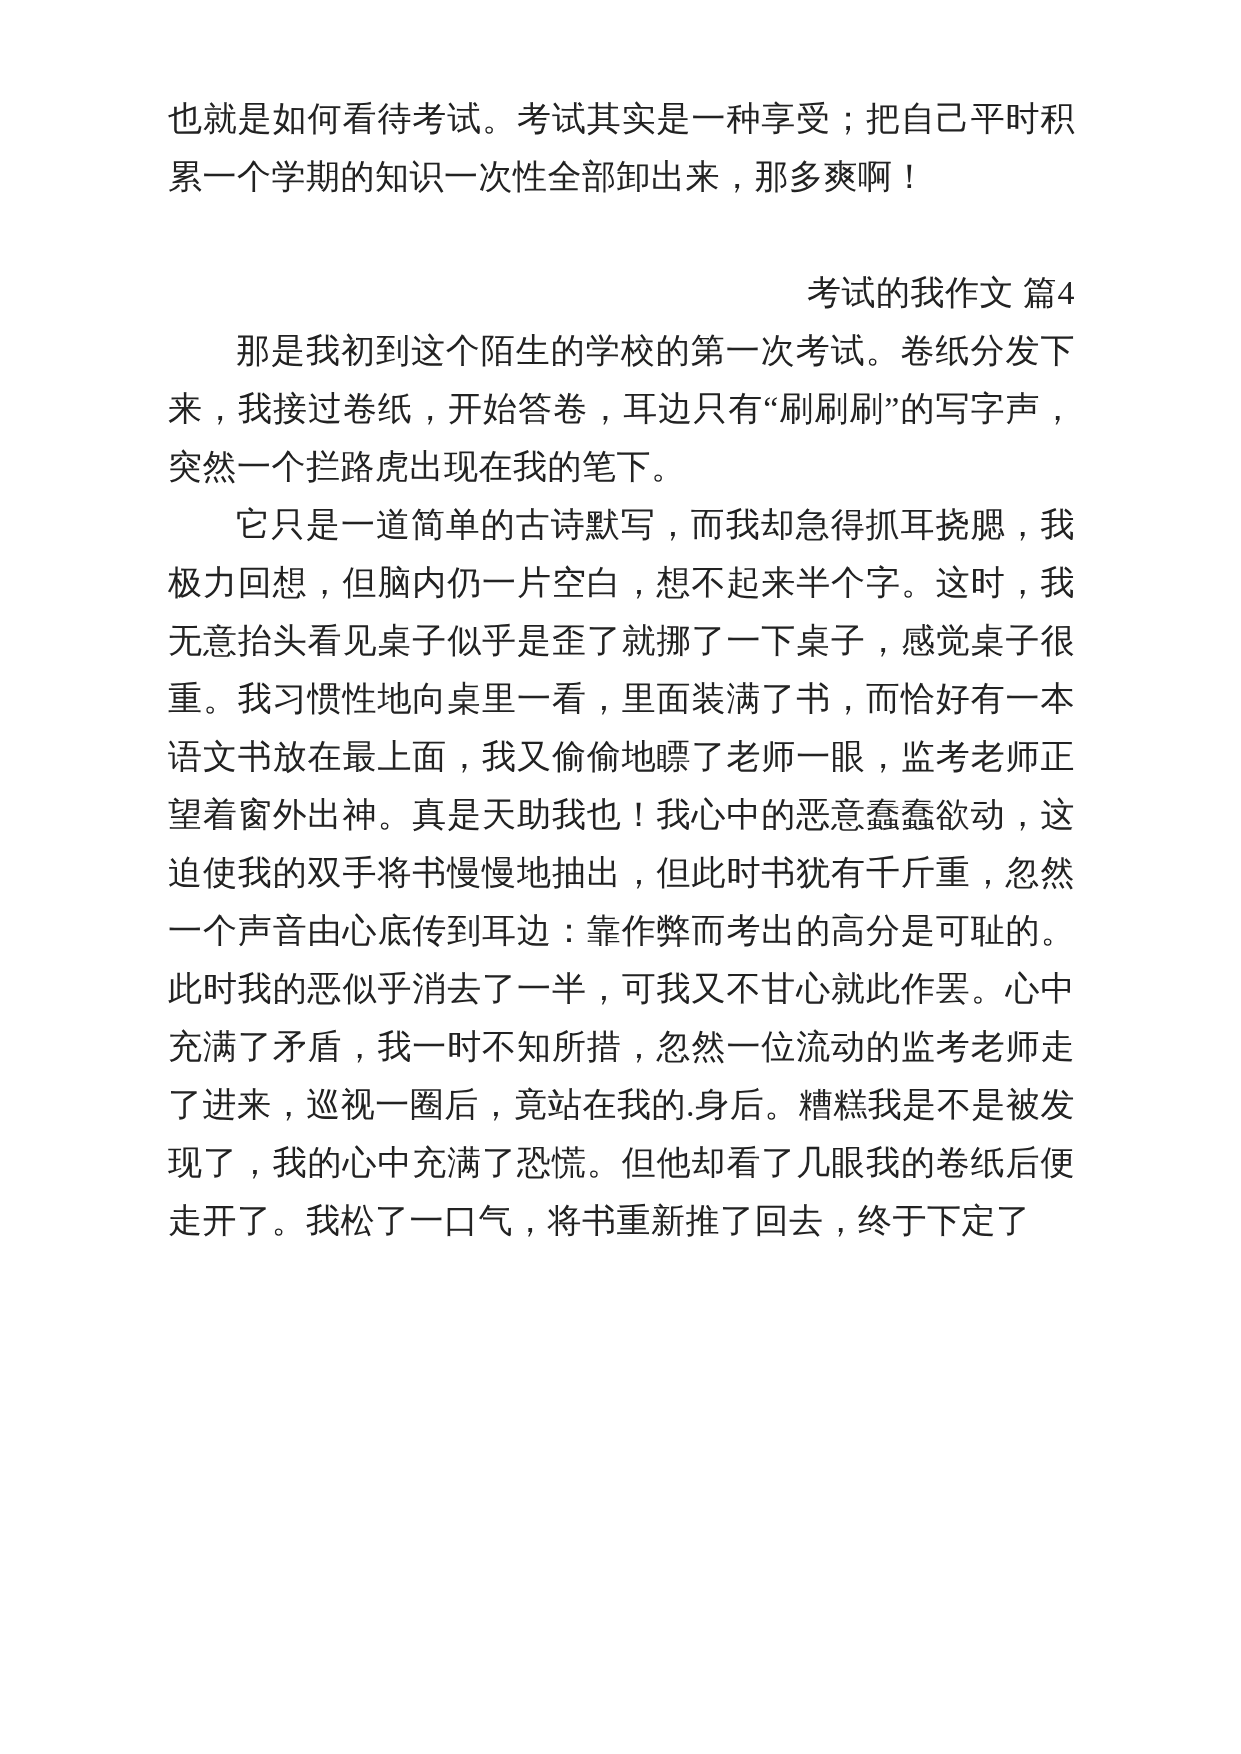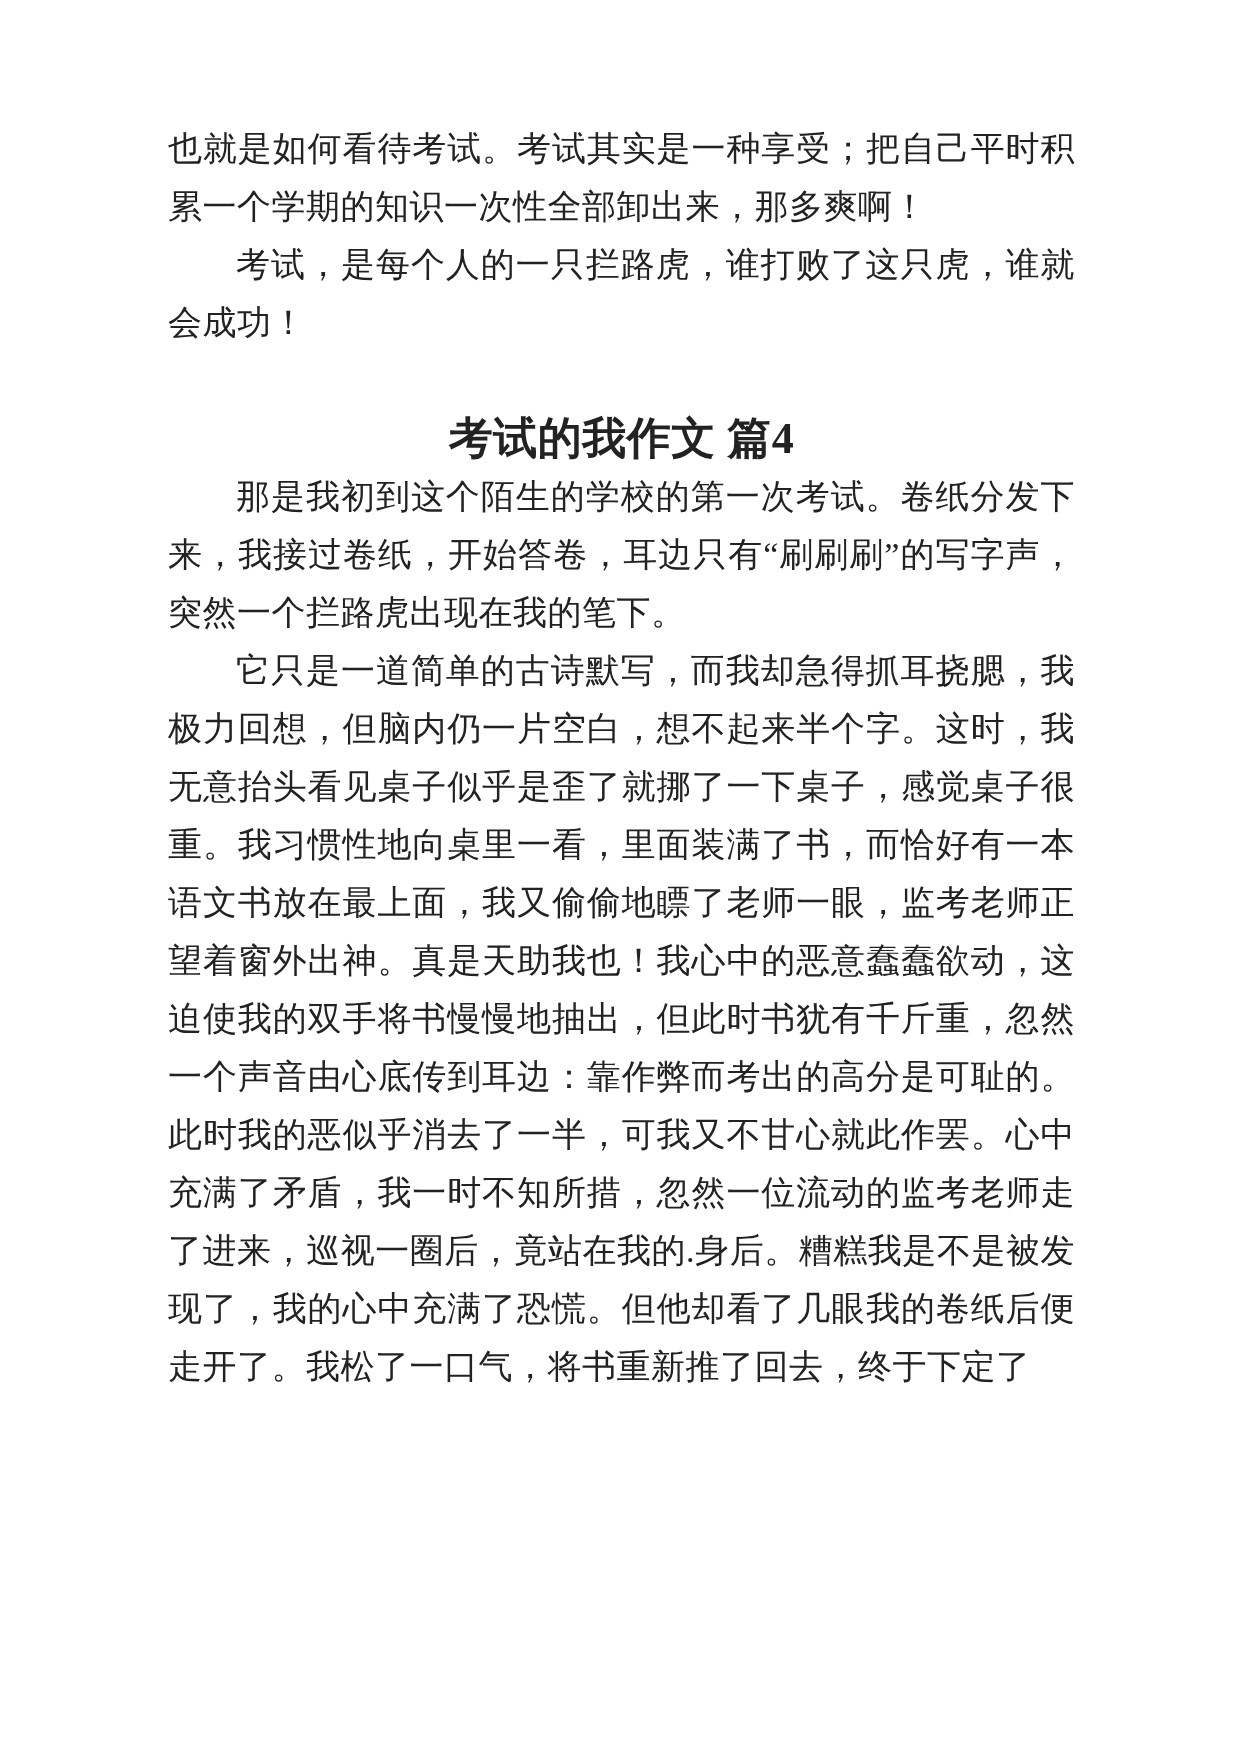--- a/index.html
+++ b/index.html
@@ -7,53 +7,51 @@
     padding: 0;
     background: #ffffff;
   }
   .page {
     position: relative;
     box-sizing: border-box;
     width: 1241px;
     height: 1754px;
     margin: 0 auto;
     background: #ffffff;
-    padding: 120px 166px 0 168px;
+    padding: 90px 166px 0 168px;
     font-family: "Liberation Serif", "DejaVu Serif", serif;
     font-size: 34px;
     line-height: 58px;
     color: #222222;
     overflow: hidden;
   }
   .page p, .page h2 {
     margin: 0;
     padding: 0;
     text-align: justify;
     text-justify: inter-ideograph;
     letter-spacing: 0.5px;
     word-break: break-all;
     font-weight: normal;
   }
   .page p.indent {
     text-indent: 2em;
   }
   .page h2.heading {
     margin-top: 58px;   
-    font-size: 44px;
-    text-align: center;
-    font-weight: bold;
+    font-size: 34px;
+    text-align: right;
   }
 </style>
 </head>
 <body>
 
 <div class="page">
   <p>也就是如何看待考试。考试其实是一种享受；把自己平时积累一个学期的知识一次性全部卸出来，那多爽啊！</p>
 
-  <p class="indent">考试，是每个人的一只拦路虎，谁打败了这只虎，谁就会成功！</p>
 
   <h2 class="heading">考试的我作文 篇4</h2>
 
 
   <p class="indent">那是我初到这个陌生的学校的第一次考试。卷纸分发下来，我接过卷纸，开始答卷，耳边只有“刷刷刷”的写字声，突然一个拦路虎出现在我的笔下。</p>
 
   <p class="indent">它只是一道简单的古诗默写，而我却急得抓耳挠腮，我极力回想，但脑内仍一片空白，想不起来半个字。这时，我无意抬头看见桌子似乎是歪了就挪了一下桌子，感觉桌子很重。我习惯性地向桌里一看，里面装满了书，而恰好有一本语文书放在最上面，我又偷偷地瞟了老师一眼，监考老师正望着窗外出神。真是天助我也！我心中的恶意蠢蠢欲动，这迫使我的双手将书慢慢地抽出，但此时书犹有千斤重，忽然一个声音由心底传到耳边：靠作弊而考出的高分是可耻的。此时我的恶似乎消去了一半，可我又不甘心就此作罢。心中充满了矛盾，我一时不知所措，忽然一位流动的监考老师走了进来，巡视一圈后，竟站在我的.身后。糟糕我是不是被发现了，我的心中充满了恐慌。但他却看了几眼我的卷纸后便走开了。我松了一口气，将书重新推了回去，终于下定了</p>
 </div>
 
 </body></html>

